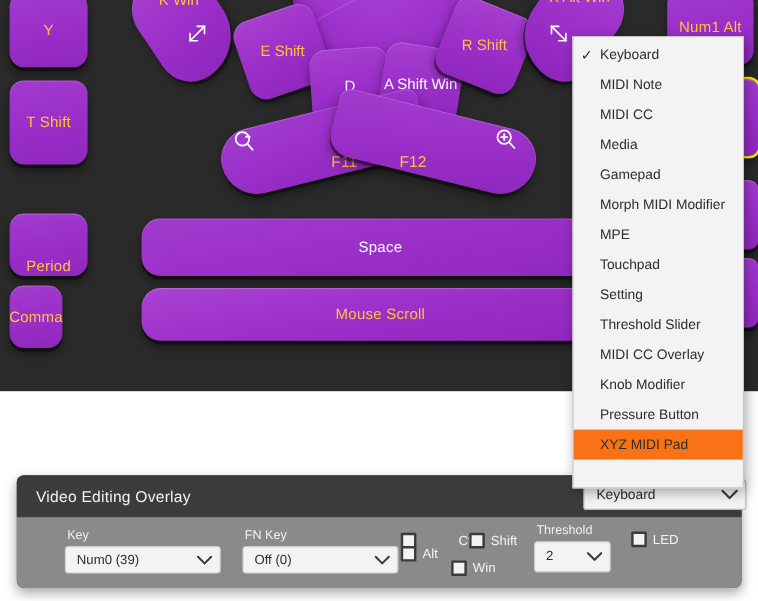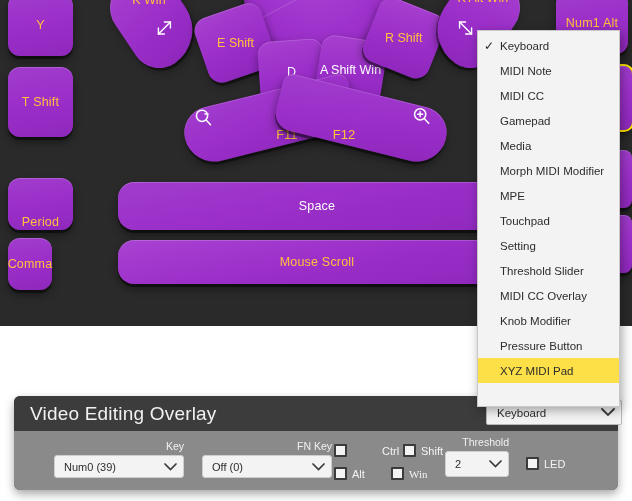--- a/index.html
+++ b/index.html
@@ -89,21 +89,21 @@
   .menu-item {
     position: relative;
     height: 25px;
     display: flex; align-items: center;
     padding-left: 22px;
     font-size: 11.5px;
     color: #2d2d2d;
     white-space: nowrap;
   }
   .menu-item.checked { font-weight: normal; }
-  .menu-item.highlight { background: #fde047; }
+  .menu-item.highlight { background: #f97316; }
   .menu-check {
     position: absolute; left: 6px; top: 50%;
     transform: translateY(-50%);
     font-size: 12px; color: #2d2d2d;
   }
 
   
   .panel {
     position: absolute; left: 14px; top: 396px;
     width: 604px; height: 94px;
@@ -115,21 +115,21 @@
   }
   .panel-header {
     position: relative;
     height: 35px;
     background: #3d3c3c;
     border-radius: 6px 6px 0 0;
     display: flex; align-items: center;
   }
   .panel-title {
     margin-left: 16px;
-    font-size: 19px;
+    font-size: 13px;
     color: #f2f1f1;
     letter-spacing: .2px;
   }
   .panel-body {
     position: relative;
     height: 59px;
     background: #8a8a8a;
     border-radius: 0 0 6px 6px;
   }
 
@@ -141,21 +141,20 @@
     border-radius: 2px;
     display: flex; align-items: center;
     padding: 0 6px 0 10px;
     font-size: 11.5px; color: #2d2d2d;
     z-index: 50;
   }
   .mode-select .cv { margin-left: auto; font-size: 13px; color: #3a3a3a; }
 
   .field {
     position: absolute;
-    text-align: right;
   }
   .field-label {
     font-size: 10.5px; color: #f2f1f1;
     margin-bottom: 3px; margin-left: 2px;
   }
   .sel {
     height: 23px;
     background: #f4f3f3;
     border: 1px solid #cfcdcd;
     border-radius: 3px;
@@ -295,24 +294,24 @@
       <span class="menu-check">✓</span>
       <span>Keyboard</span>
     </div>
     <div class="menu-item">
       <span>MIDI Note</span>
     </div>
     <div class="menu-item">
       <span>MIDI CC</span>
     </div>
     <div class="menu-item">
+      <span>Media</span>
+    </div>
+    <div class="menu-item">
       <span>Gamepad</span>
-    </div>
-    <div class="menu-item">
-      <span>Media</span>
     </div>
     <div class="menu-item">
       <span>Morph MIDI Modifier</span>
     </div>
     <div class="menu-item">
       <span>MPE</span>
     </div>
     <div class="menu-item">
       <span>Touchpad</span>
     </div>
@@ -373,46 +372,46 @@
                 <polyline points="1,1 6.5,6.5 12,1" fill="none" stroke="#3a3a3a" stroke-width="1.7" stroke-linecap="round"></polyline>
               </svg>
           </span>
         </div>
       </div>
 
       <div class="cbrow" style="left:320px; top:13px;gap:35px;">
         <span class="cb"></span>
         <span class="cb-label">Ctrl</span>
       </div>
-      <div class="cbrow" style="left:320px; top:36px;">
+      <div class="cbrow" style="left:320px; top:24px;">
         <span class="cb"></span>
         <span class="cb-label">Alt</span>
       </div>
-      <div class="cbrow" style="left:389px; top:13px;">
+      <div class="cbrow" style="left:377px; top:13px;">
         <span class="cb"></span>
         <span class="cb-label">Shift</span>
       </div>
-      <div class="cbrow" style="left:377px; top:36px;font-family:Liberation Serif, serif;">
+      <div class="cbrow" style="left:362px; top:36px;">
         <span class="cb"></span>
         <span class="cb-label">Win</span>
       </div>
 
       <div class="field" style="left:431px; top:5px; width:64px;">
         <div class="field-label">Threshold</div>
         <div class="sel" style="height:26px;">
           <span>2</span>
           <span class="cv">
             <svg width="13" height="8" viewBox="0 0 13 8">
                 <polyline points="1,1 6.5,6.5 12,1" fill="none" stroke="#3a3a3a" stroke-width="1.7" stroke-linecap="round"></polyline>
               </svg>
           </span>
         </div>
       </div>
 
-      <div class="cbrow" style="left:512px; top:26px;">
+      <div class="cbrow" style="left:512px; top:12px;">
         <span class="cb"></span>
         <span class="cb-label">LED</span>
       </div>
 
     </div>
   </div>
 
 </div>
 
 </body></html>

